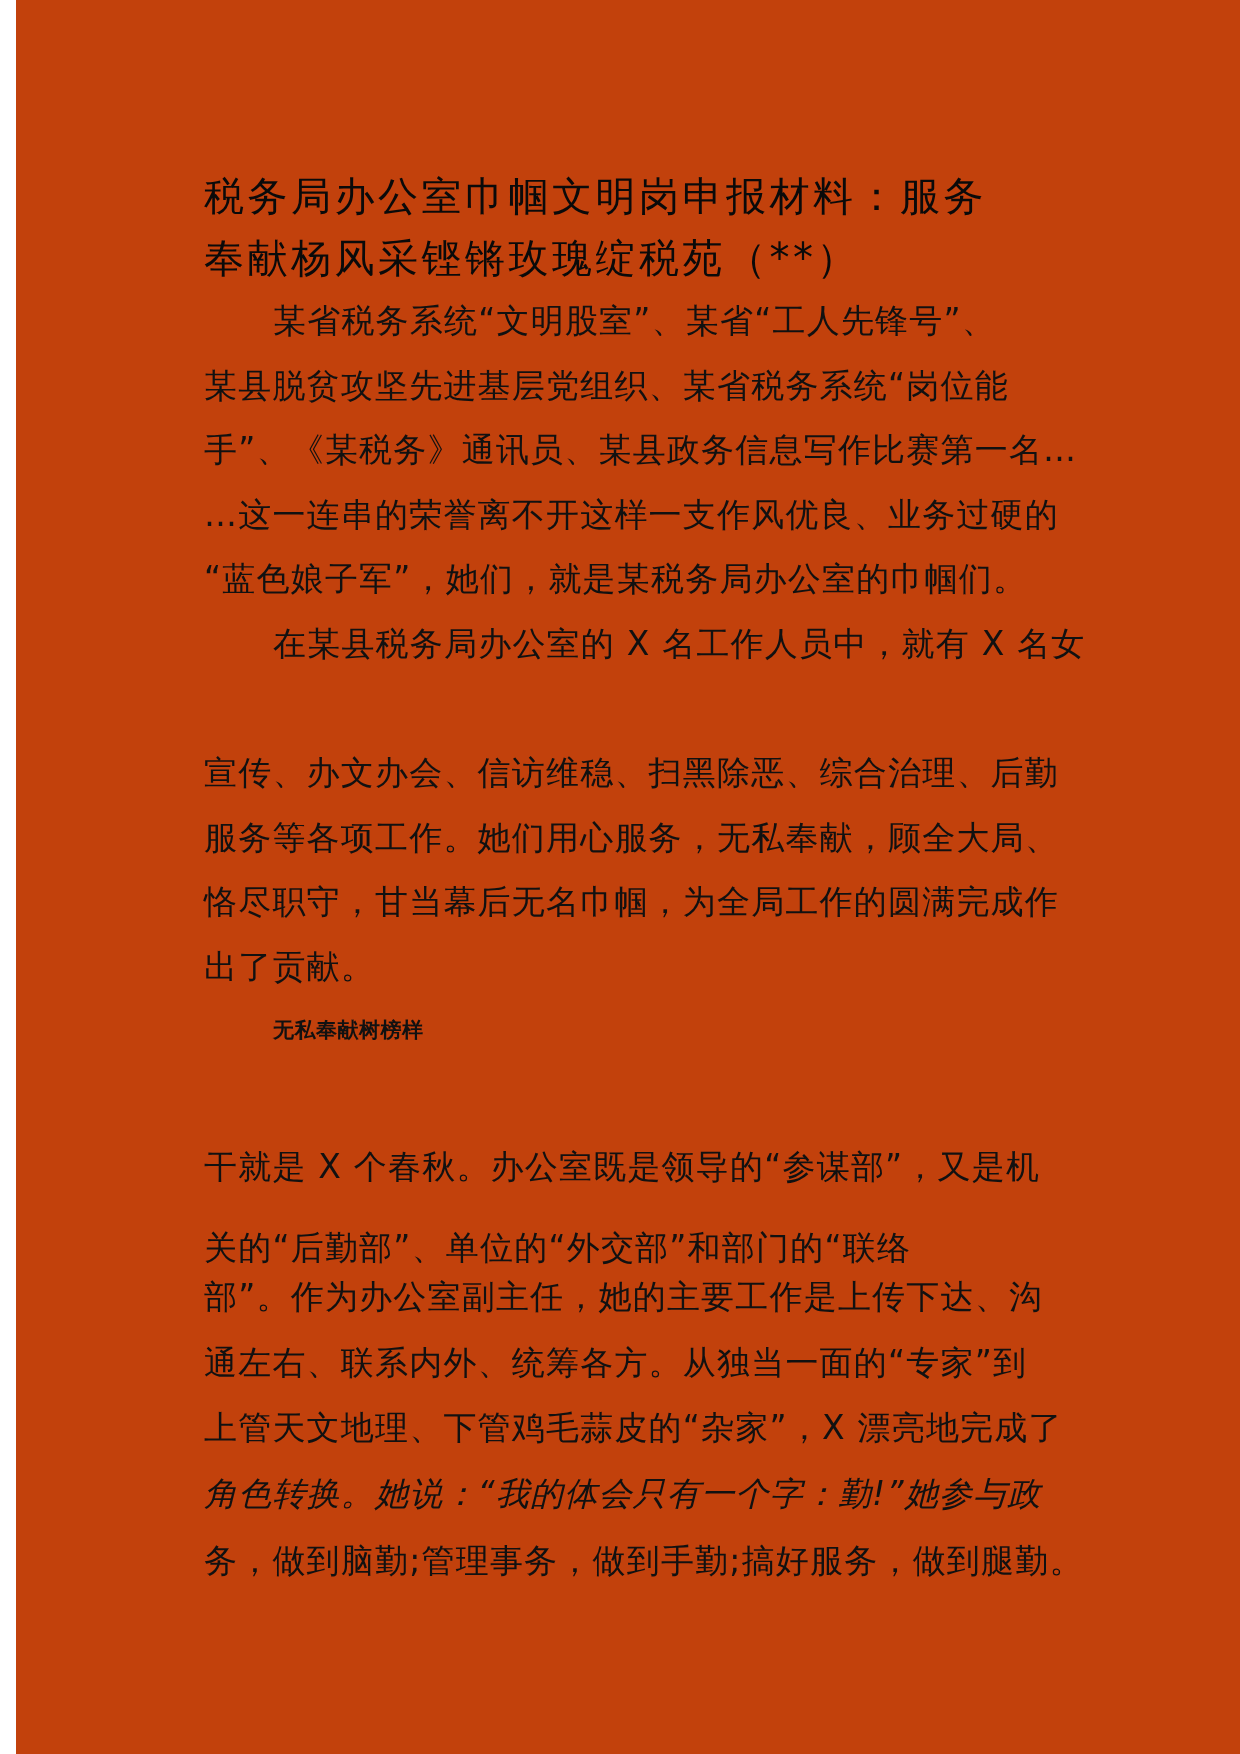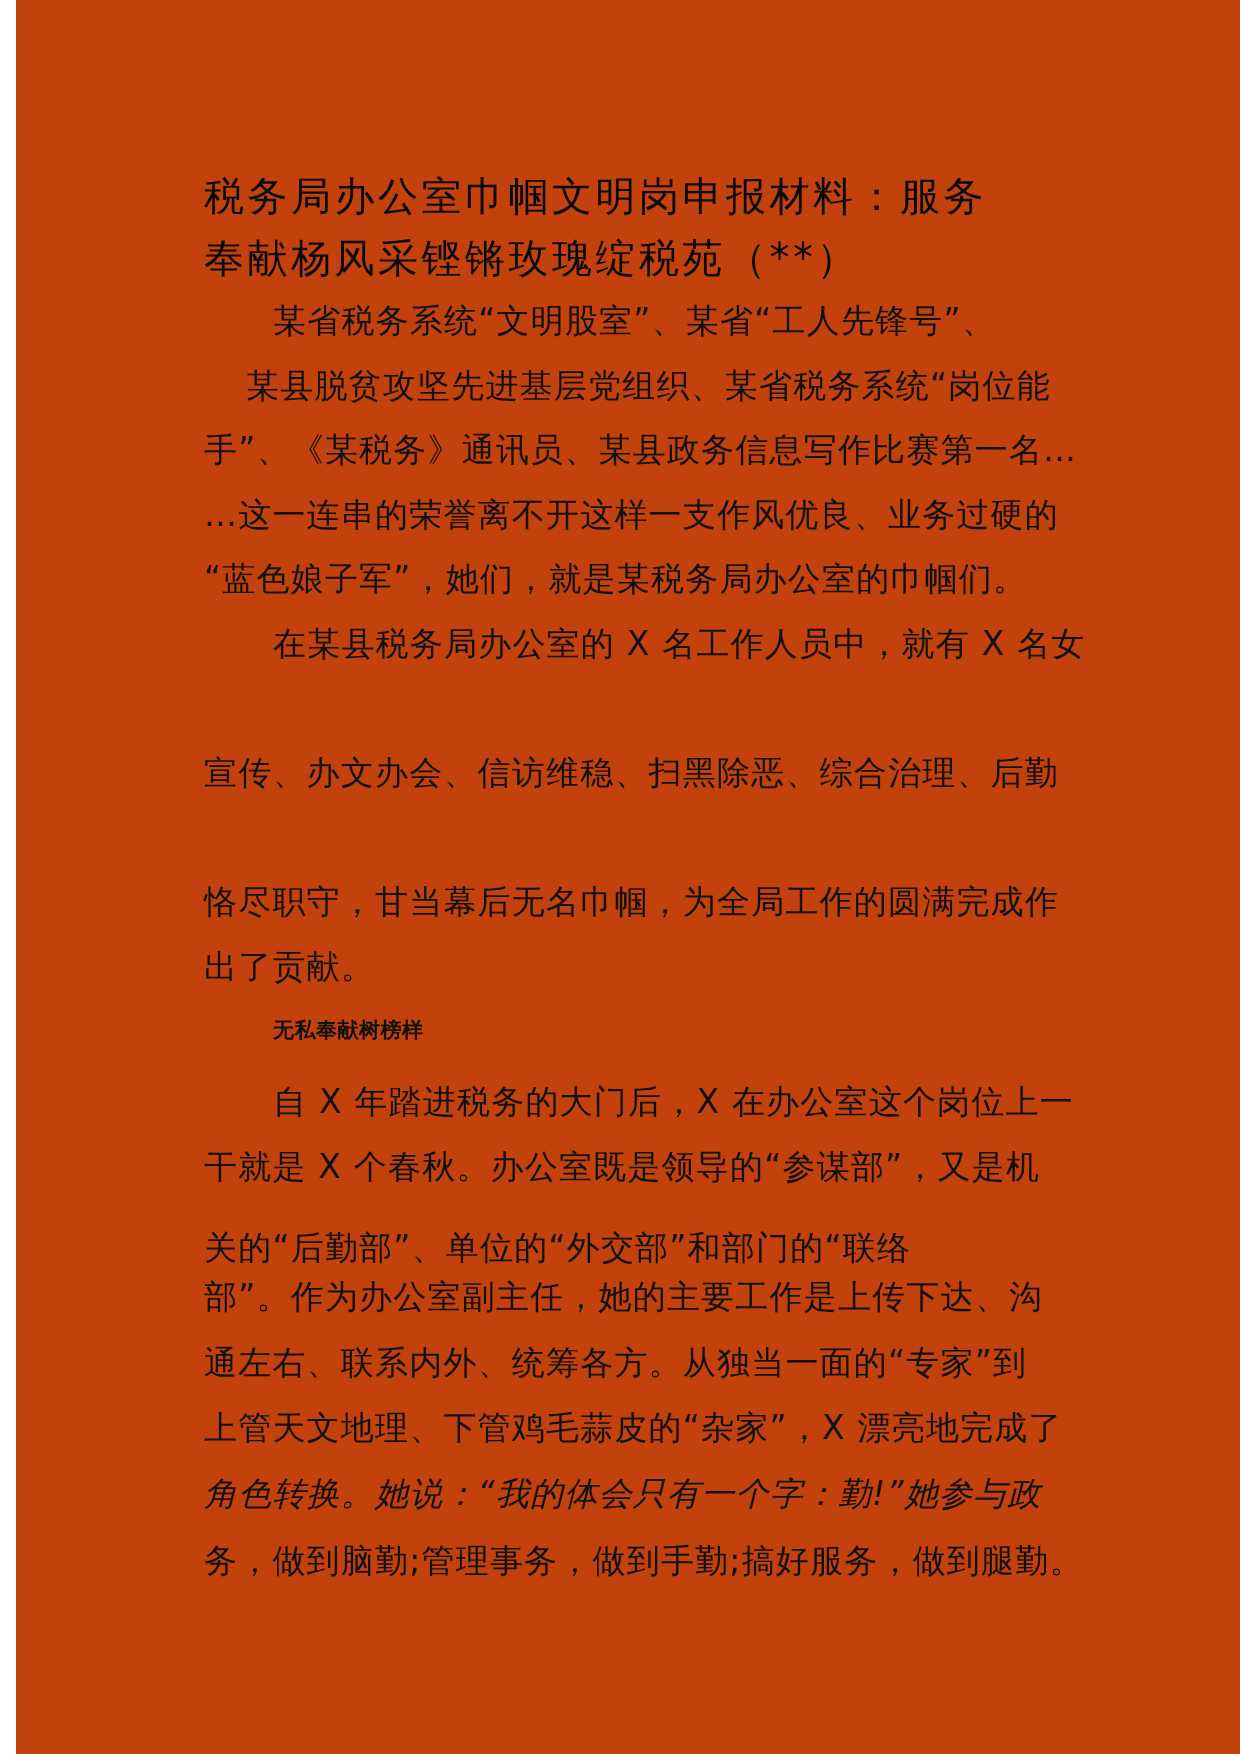--- a/index.html
+++ b/index.html
@@ -35,33 +35,33 @@
 </style>
 </head>
 <body>
 
 <div class="page">
 
   <div class="line title-line" style="top:176px;">税务局办公室巾帼文明岗申报材料：服务</div>
   <div class="line title-line" style="top:238px;">奉献杨风采铿锵玫瑰绽税苑（**）</div>
 
   <div class="line body-line indent" style="top:304px;">某省税务系统“文明股室”、某省“工人先锋号”、</div>
-  <div class="line body-line" style="top:369px;margin-left:42px;">某县脱贫攻坚先进基层党组织、某省税务系统“岗位能</div>
+  <div class="line body-line" style="top:369px;">某县脱贫攻坚先进基层党组织、某省税务系统“岗位能</div>
   <div class="line body-line" style="top:433px;">手”、《某税务》通讯员、某县政务信息写作比赛第一名…</div>
   <div class="line body-line" style="top:498px;">…这一连串的荣誉离不开这样一支作风优良、业务过硬的</div>
   <div class="line body-line" style="top:562px;">“蓝色娘子军”，她们，就是某税务局办公室的巾帼们。</div>
 
   <div class="line body-line indent" style="top:627px;">在某县税务局办公室的 X 名工作人员中，就有 X 名女</div>
   <div class="line body-line" style="top:756px;">宣传、办文办会、信访维稳、扫黑除恶、综合治理、后勤</div>
+  <div class="line body-line" style="top:821px;">服务等各项工作。她们用心服务，无私奉献，顾全大局、</div>
   <div class="line body-line" style="top:885px;">恪尽职守，甘当幕后无名巾帼，为全局工作的圆满完成作</div>
   <div class="line body-line" style="top:950px;">出了贡献。</div>
 
   <div class="line heading-line indent" style="top:1020px;">无私奉献树榜样</div>
 
-  <div class="line body-line indent" style="top:1085px;">自 X 年踏进税务的大门后，X 在办公室这个岗位上一</div>
   <div class="line body-line" style="top:1150px;">干就是 X 个春秋。办公室既是领导的“参谋部”，又是机</div>
   <div class="line body-line" style="top:1215px;margin-top:16px;">关的“后勤部”、单位的“外交部”和部门的“联络</div>
   <div class="line body-line" style="top:1280px;">部”。作为办公室副主任，她的主要工作是上传下达、沟</div>
   <div class="line body-line" style="top:1346px;">通左右、联系内外、统筹各方。从独当一面的“专家”到</div>
   <div class="line body-line" style="top:1411px;">上管天文地理、下管鸡毛蒜皮的“杂家”，X 漂亮地完成了</div>
   <div class="line body-line" style="top:1477px;font-style:italic;">角色转换。她说：“我的体会只有一个字：勤!”她参与政</div>
   <div class="line body-line" style="top:1544px;">务，做到脑勤;管理事务，做到手勤;搞好服务，做到腿勤。</div>
 
 </div>
 

